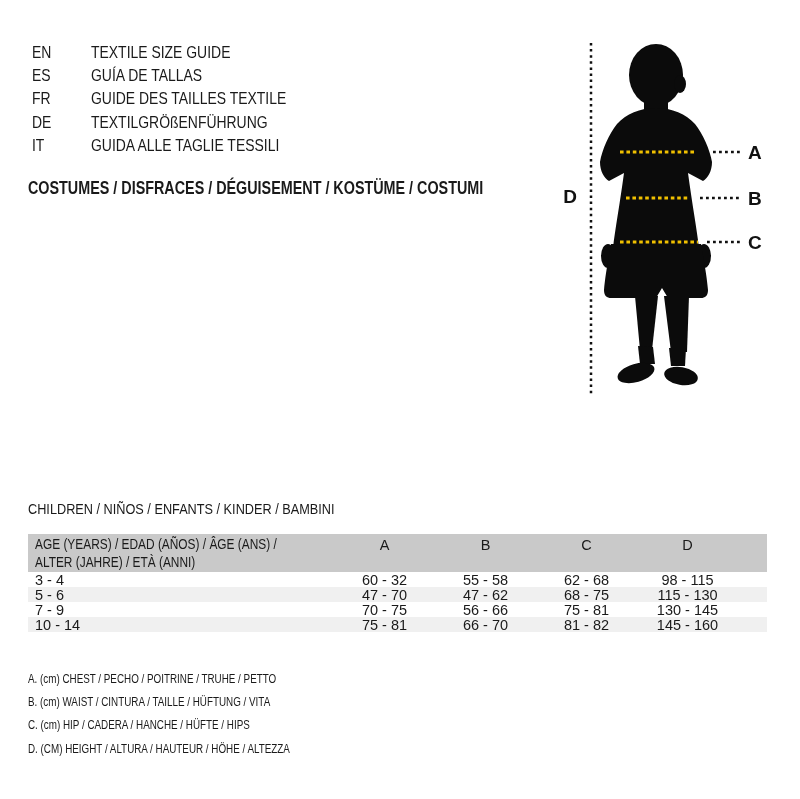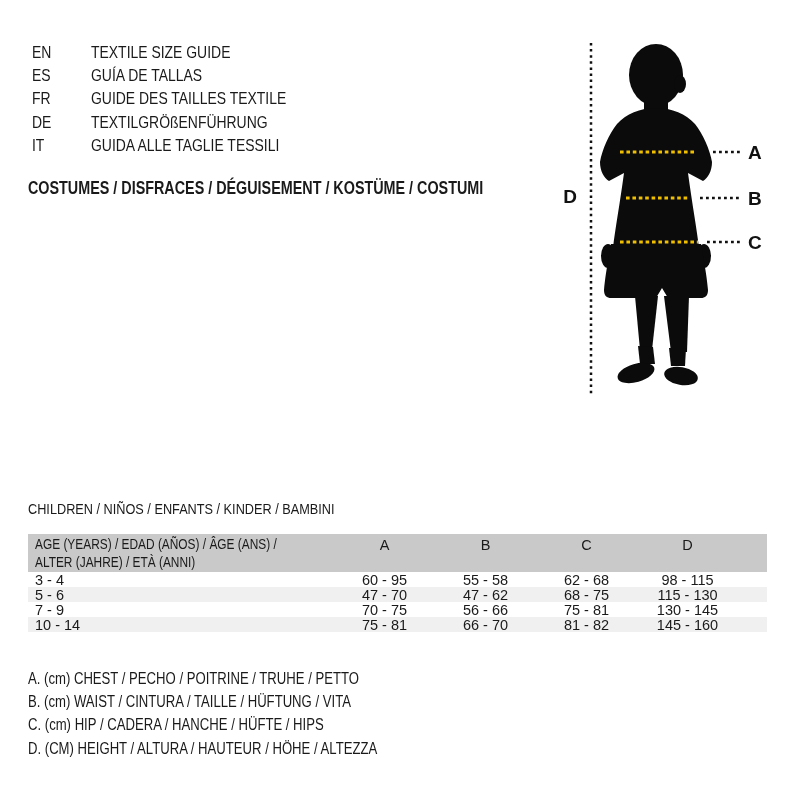--- a/index.html
+++ b/index.html
@@ -35,21 +35,21 @@
   .trow.thead { background:#c9c9c9; height:38px; align-items:start; padding-top:2px; }
   .thead .cell-age { line-height:17.5px; }
   .thead .cell-val { line-height:17.5px; padding-top:1px; }
   .tbody .trow { height:15px; }
   .trow.alt { background:#f0f0f0; }
   .cell-age { padding-left:7px; text-align:left; }
   .cell-val { text-align:center; }
 
   
   .legend { position:absolute; left:28px; top:667px; }
-  .legend-line { height:23.4px; font-size:16px; display:flex; align-items:center; }
+  .legend-line { height:23.4px; font-size:12px; display:flex; align-items:center; }
 </style>
 </head>
 <body>
 
 <div class="page">
 
   <div class="lang-block">
     <div class="lang-row">
       <span class="lang-code"><span class="cond">EN</span></span>
       <span class="cond">TEXTILE SIZE GUIDE</span>
@@ -126,21 +126,21 @@
         <div><span class="cond">ALTER (JAHRE) / ETÀ (ANNI)</span></div>
       </div>
       <div class="cell-val">A</div>
       <div class="cell-val">B</div>
       <div class="cell-val">C</div>
       <div class="cell-val">D</div>
     </div>
     <div class="tbody">
       <div class="trow">
         <div class="cell-age">3 - 4</div>
-        <div class="cell-val">60 - 95</div>
+        <div class="cell-val">60 - 32</div>
         <div class="cell-val">55 - 58</div>
         <div class="cell-val">62 - 68</div>
         <div class="cell-val">98 - 115</div>
       </div>
       <div class="trow alt">
         <div class="cell-age">5 - 6</div>
         <div class="cell-val">47 - 70</div>
         <div class="cell-val">47 - 62</div>
         <div class="cell-val">68 - 75</div>
         <div class="cell-val">115 - 130</div>

